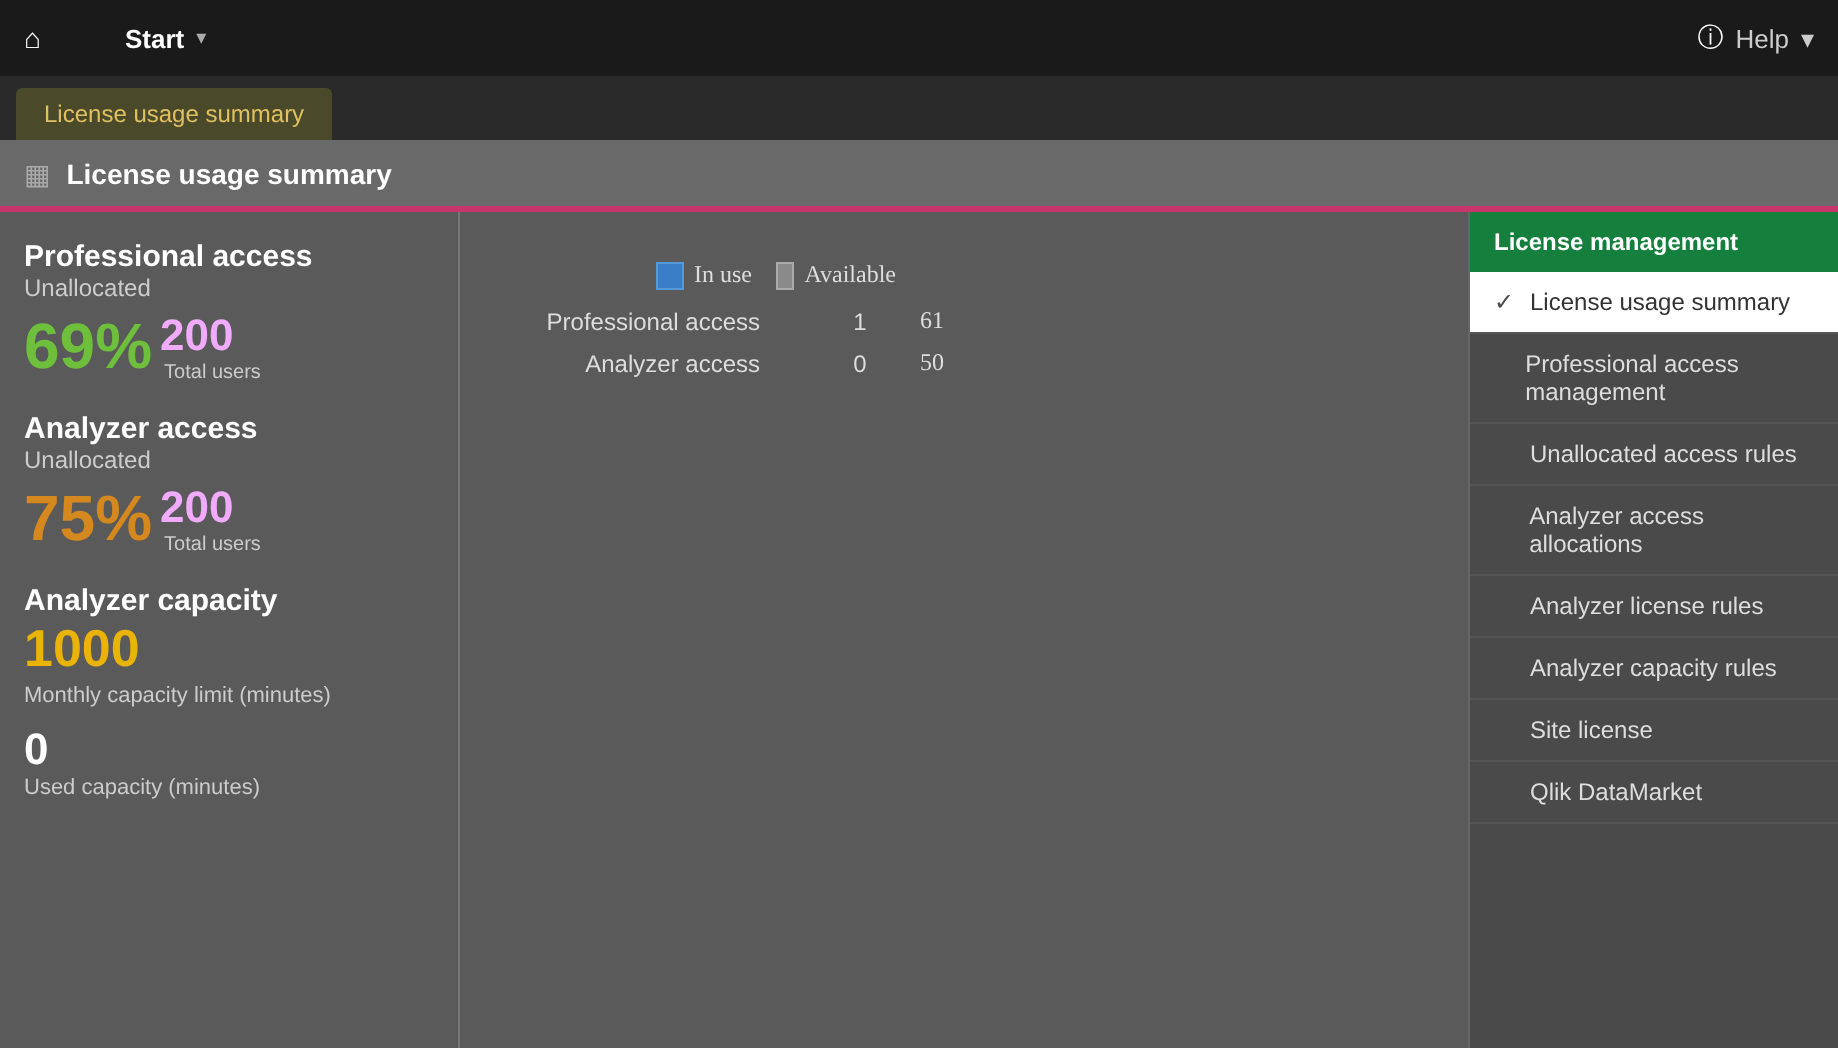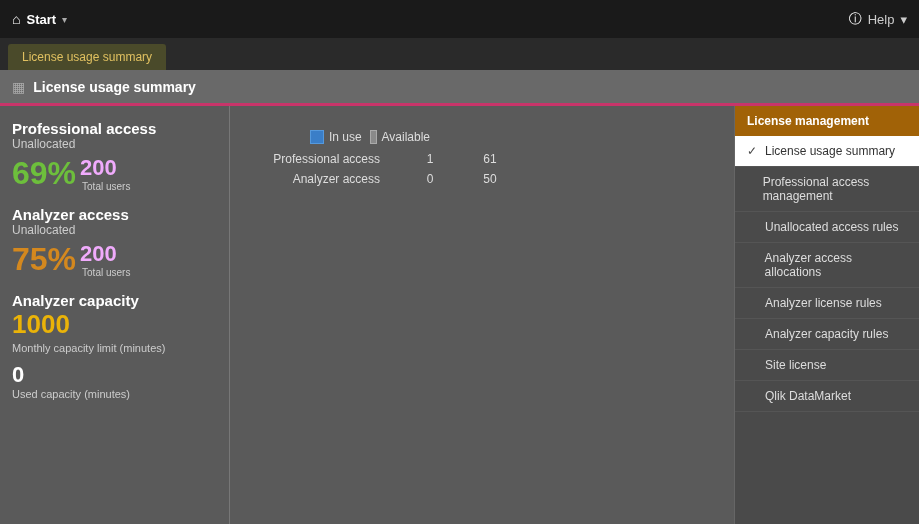--- a/index.html
+++ b/index.html
@@ -9,21 +9,21 @@
     .top-nav {
       background: #1a1a1a;
       height: 38px;
       display: flex;
       align-items: center;
       justify-content: space-between;
       padding: 0 12px;
     }
     .top-nav-left { display: flex; align-items: center; gap: 6px; color: #ccc; font-size: 13px; }
     .top-nav-left .home-icon { color: #fff; font-size: 14px; }
-    .top-nav-left .nav-title { color: #fff; font-weight: bold; }
+    .top-nav-left .nav-title { color: #fff; font-weight: bold; margin-left: 36px; }
     .top-nav-left .dropdown-arrow { color: #aaa; font-size: 10px; }
     .top-nav-right { display: flex; align-items: center; gap: 6px; color: #ccc; }
     .top-nav-right .help-icon { color: #fff; }
 
     
     .tab-bar {
       background: #2a2a2a;
       height: 32px;
       display: flex;
       align-items: flex-end;
@@ -174,44 +174,46 @@
       width: 150px;
       text-align: right;
       padding-right: 20px;
     }
     .usage-row-inuse {
       width: 60px;
       text-align: center;
     }
     .usage-row-available {
       width: 60px;
-      text-align: center;
+      text-align: left;
+      font-family: Liberation Serif, serif;
     }
     .col-header-area {
       display: flex;
-      margin-left: 60px;
+      margin-left: 78px;
       margin-bottom: 8px;
+      font-family: Liberation Serif, serif;
     }
     .col-header {
       width: 60px;
       display: flex;
       align-items: center;
       gap: 5px;
       font-size: 12px;
       color: #ddd;
     }
 
     
     .sidebar {
       width: 185px;
       background: #4a4a4a;
       border-left: 1px solid #666;
     }
     .sidebar-title {
-      background: #a16207;
+      background: #15803d;
       padding: 8px 12px;
       font-size: 12px;
       font-weight: bold;
       color: #fff;
     }
     .sidebar-item {
       padding: 8px 12px;
       font-size: 12px;
       color: #ddd;
       cursor: pointer;

